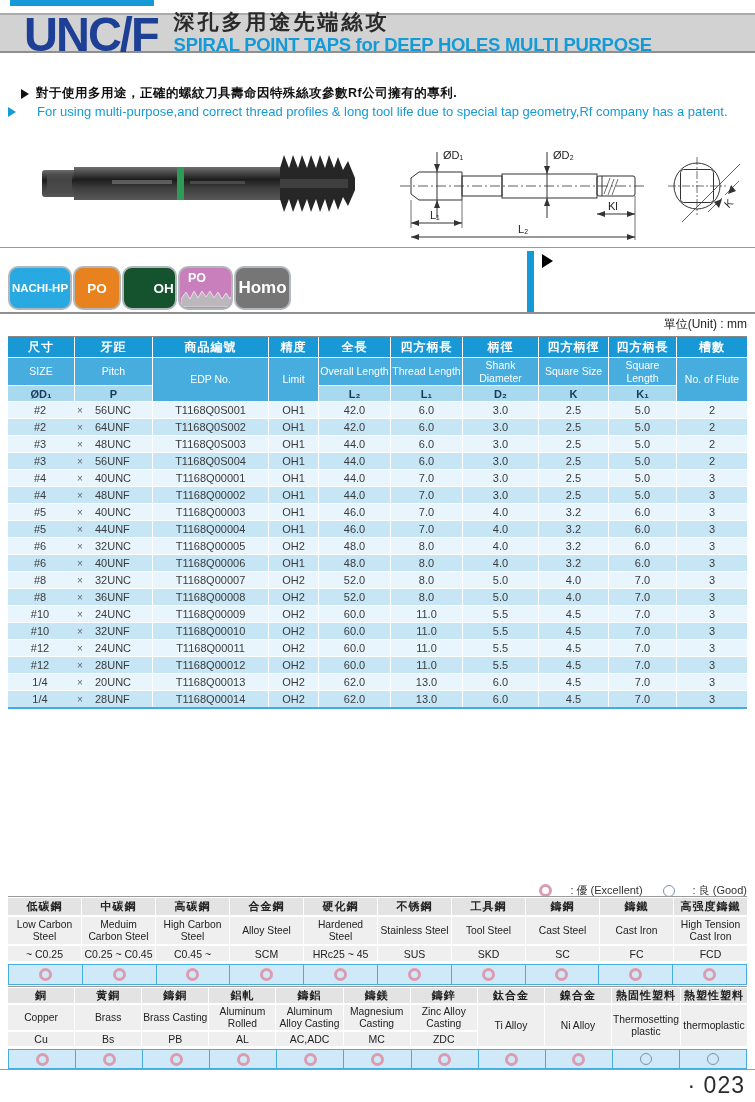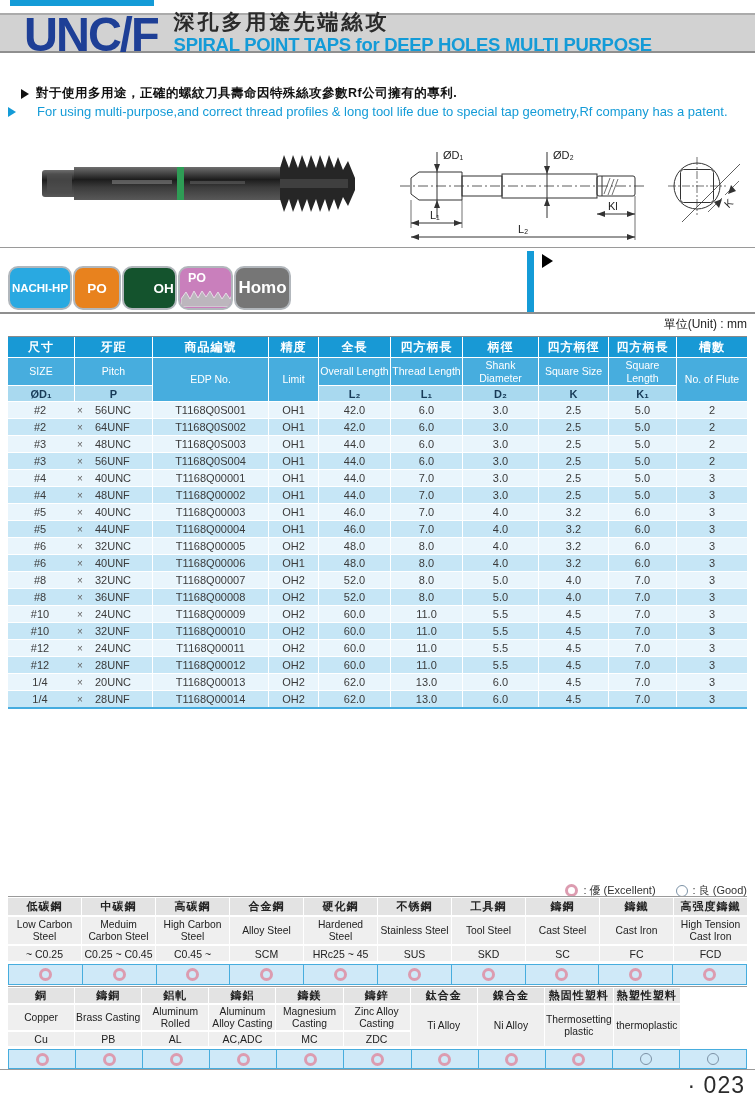--- a/index.html
+++ b/index.html
@@ -62,21 +62,21 @@
   .spec-rows{display:grid;grid-auto-rows:16px;gap:1px;background:#fff;margin-top:1px;}
   .spec-row{display:grid;grid-template-columns:144px 115px 49px 71px 71px 75px 69px 67px 70px;gap:1px;background:#fff;}
   .spec-row .cell{background:var(--rowl,#e9f5fc);color:#3a3a3a;font-size:11px;display:flex;align-items:center;justify-content:center;}
   .spec-row.alt .cell{background:var(--rowd,#c6e6f6);}
   .cell.merged{display:grid;grid-template-columns:64px 16px 1fr;justify-items:center;align-items:center;}
   .cell.merged .pt{justify-self:start;padding-left:7px;}
   .cell.merged .x{color:#666;font-size:10px;}
 
   
   .legend{position:absolute;right:8px;top:883px;display:flex;gap:20px;font-size:11px;color:#333;align-items:center;}
-  .legend .item{display:flex;align-items:center;gap:5px;}
+  .legend .item{display:flex;align-items:center;gap:18px;}
   .ring{box-sizing:border-box;border-radius:50%;display:inline-block;}
   .ring.exc{width:13px;height:13px;border:3.5px solid var(--pink,#dc9cb0);}
   .ring.good{width:12px;height:12px;border:1.5px solid #7c92a6;}
 
   .mat{position:absolute;left:8px;width:739px;}
   .mat1{top:896px;}
   .mat2{top:986px;}
   .mat-cols{display:grid;gap:0 1px;background:#fff;border-top:1px solid #9a9a9a;padding-top:1px;}
   .mat-col{display:flex;flex-direction:column;gap:2px;}
   .mat-cn{height:17px;background:#e3e3e3;font-size:11px;font-weight:700;color:#222;display:flex;align-items:center;justify-content:center;letter-spacing:1px;}
@@ -616,20 +616,25 @@
   </div>
 
   <div class="mat mat2">
     <div class="mat-cols" id="mat2-cols" style="grid-template-columns: repeat(11, 1fr);">
         <div class="mat-col">
           <div class="mat-cn">銅</div>
           <div class="mat-en">Copper</div>
           <div class="mat-code">Cu</div>
         </div>
         <div class="mat-col">
+          <div class="mat-cn">黄銅</div>
+          <div class="mat-en">Brass</div>
+          <div class="mat-code">Bs</div>
+        </div>
+        <div class="mat-col">
           <div class="mat-cn">鑄銅</div>
           <div class="mat-en">Brass Casting</div>
           <div class="mat-code">PB</div>
         </div>
         <div class="mat-col">
           <div class="mat-cn">鋁軋</div>
           <div class="mat-en">Aluminum Rolled</div>
           <div class="mat-code">AL</div>
         </div>
         <div class="mat-col">

